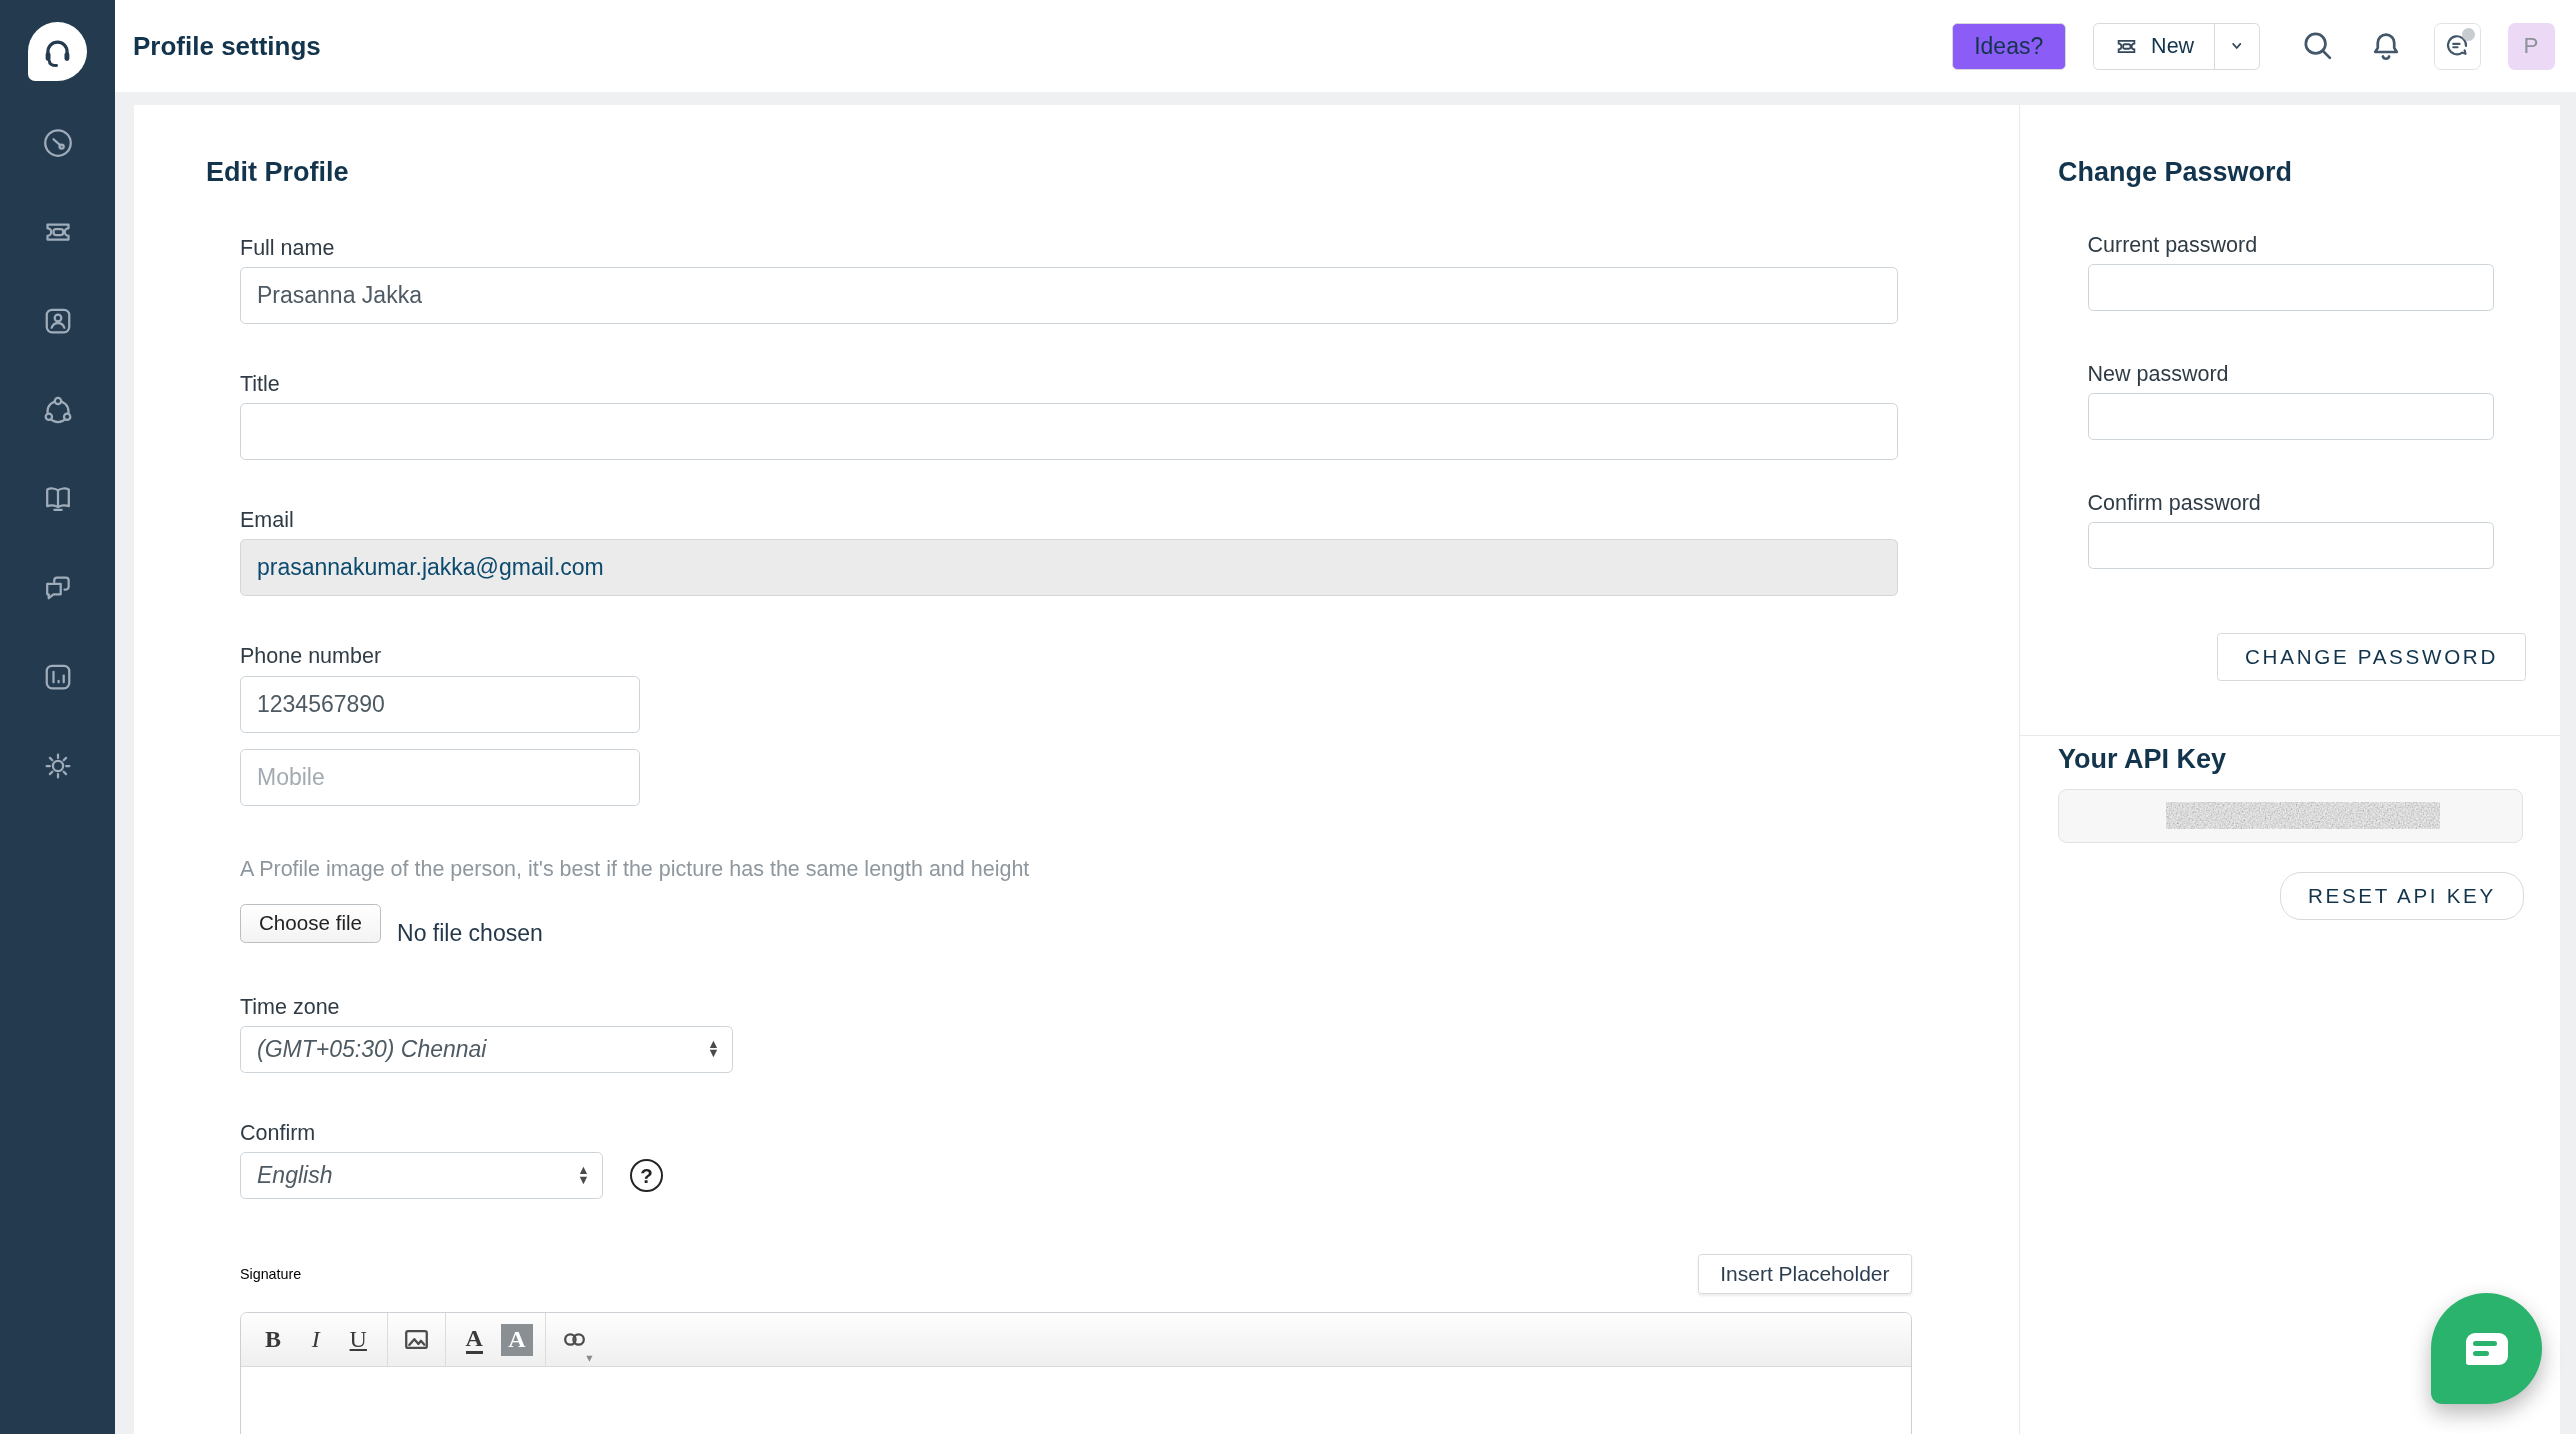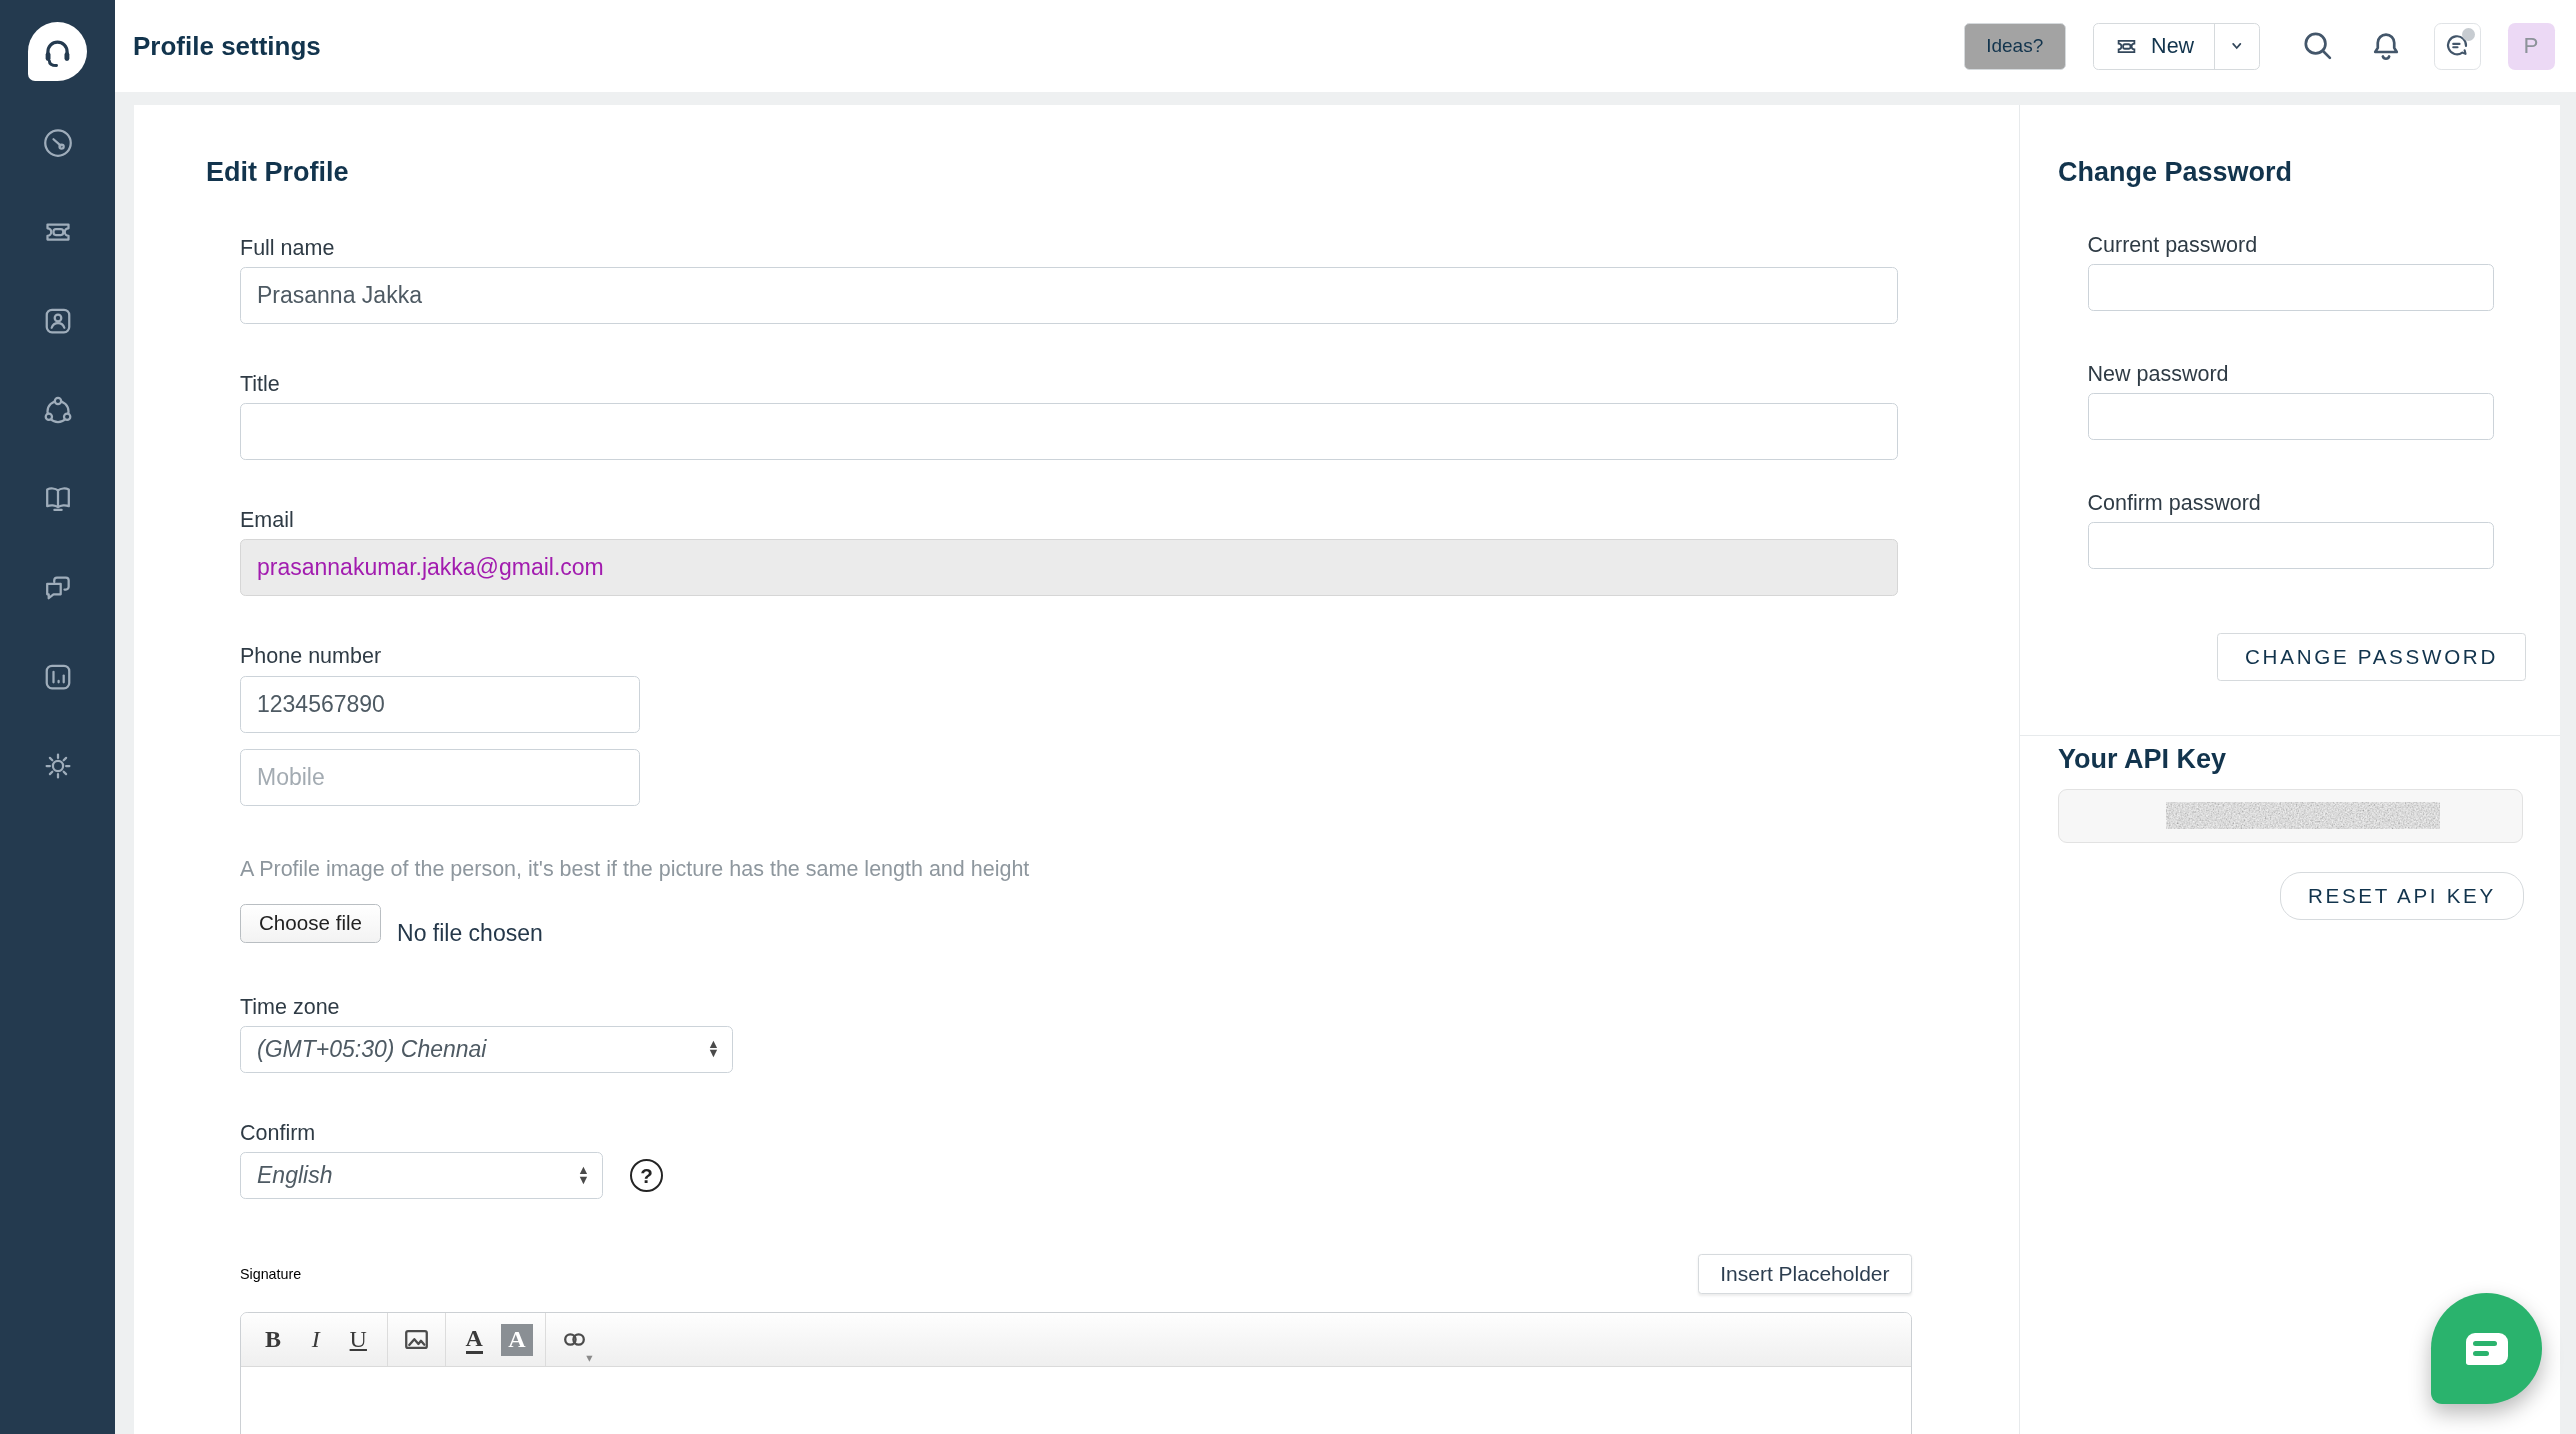--- a/index.html
+++ b/index.html
@@ -15,22 +15,22 @@
   .side-nav { margin-top:18px; width:115px; }
   .nav-item { width:115px; height:89px; display:flex; align-items:center; justify-content:center; cursor:pointer; }
   .nav-item svg { width:36px; height:36px; fill:none; stroke:#9fadbb; stroke-width:1.5;
     stroke-linecap:round; stroke-linejoin:round; }
 
   
   .topbar { position:fixed; left:115px; top:0; right:0; height:92px; background:#fff;
     display:flex; align-items:center; padding:0 21.5px 0 18px; z-index:5; }
   .page-title { font-size:26px; font-weight:700; color:#12344d; margin:0; }
   .topbar-right { margin-left:auto; display:flex; align-items:center; gap:27px; }
-  .btn-outline { height:47px; border:0.9px solid #d6dadd; border-radius:5.4px; background:#a3a3a3;
-    color:#12344d; font-size:19px; display:flex; align-items:center; padding:0 21.5px; cursor:pointer; }
+  .btn-outline { height:47px; border:0.9px solid #d6dadd; border-radius:5.4px; background:#8b5cf6;
+    color:#12344d; font-size:23px; display:flex; align-items:center; padding:0 21.5px; cursor:pointer; }
   .split { display:flex; height:47px; border:0.9px solid #d6dadd; border-radius:5.4px; background:#fff; }
   .split-main { display:flex; align-items:center; gap:10.7px; padding:0 19.7px; font-size:21.5px;
     color:#12344d; cursor:pointer; }
   .split-main svg { width:27px; height:27px; fill:none; stroke:#33475b; stroke-width:1.6; }
   .split-caret { width:45px; border-left:0.9px solid #d6dadd; display:flex; align-items:center;
     justify-content:center; cursor:pointer; }
   .split-caret svg { width:21.5px; height:21.5px; fill:none; stroke:#33475b; stroke-width:2; stroke-linecap:round; }
   .icon-plain { width:41px; height:41px; display:flex; align-items:center; justify-content:center; cursor:pointer; }
   .icon-plain svg { width:38px; height:38px; fill:none; stroke:#43566a; stroke-width:1.7;
     stroke-linecap:round; stroke-linejoin:round; }
@@ -52,21 +52,21 @@
 
   h2.section { font-size:27px; font-weight:600; color:#12344d; margin:0; }
 
   .fields { margin-left:34px; }
   .group { margin-top:48px; }
   .group label, .sgroup label { display:block; font-size:21.5px; color:#2f3b45; margin-bottom:6.3px; }
   input.text { height:57px; border:0.9px solid #ccd3d9; border-radius:5.4px; font-size:23px;
     color:#4e5a63; padding:0 16px; width:1658px; background:#fff; outline:none;
     font-family:"Liberation Sans", sans-serif; }
   input.text::placeholder { color:#a3abb2; }
-  input.disabled { background:#ebebeb; color:#a21caf; border-color:#d6d6d6; }
+  input.disabled { background:#ebebeb; color:#0c4a6e; border-color:#d6d6d6; }
   input.smallw { width:400px; }
   .stack-gap { margin-top:16px; }
   .hint { margin-top:51px; font-size:21.5px; color:#8e979e; }
   .file-row { margin-top:18px; display:flex; align-items:center; gap:16px; }
   .file-btn { height:39px; padding:0 18px; border:0.9px solid #b9bec2; border-radius:5.4px;
     background:linear-gradient(#ffffff,#f3f3f3); font-size:20.6px; color:#222; cursor:pointer;
     font-family:"Liberation Sans", sans-serif; }
   .file-text { font-size:23px; color:#25384a;margin-top:20px; }
 
   .select { height:47px; border:0.9px solid #ccd3d9; border-radius:5.4px; background:#fff;

